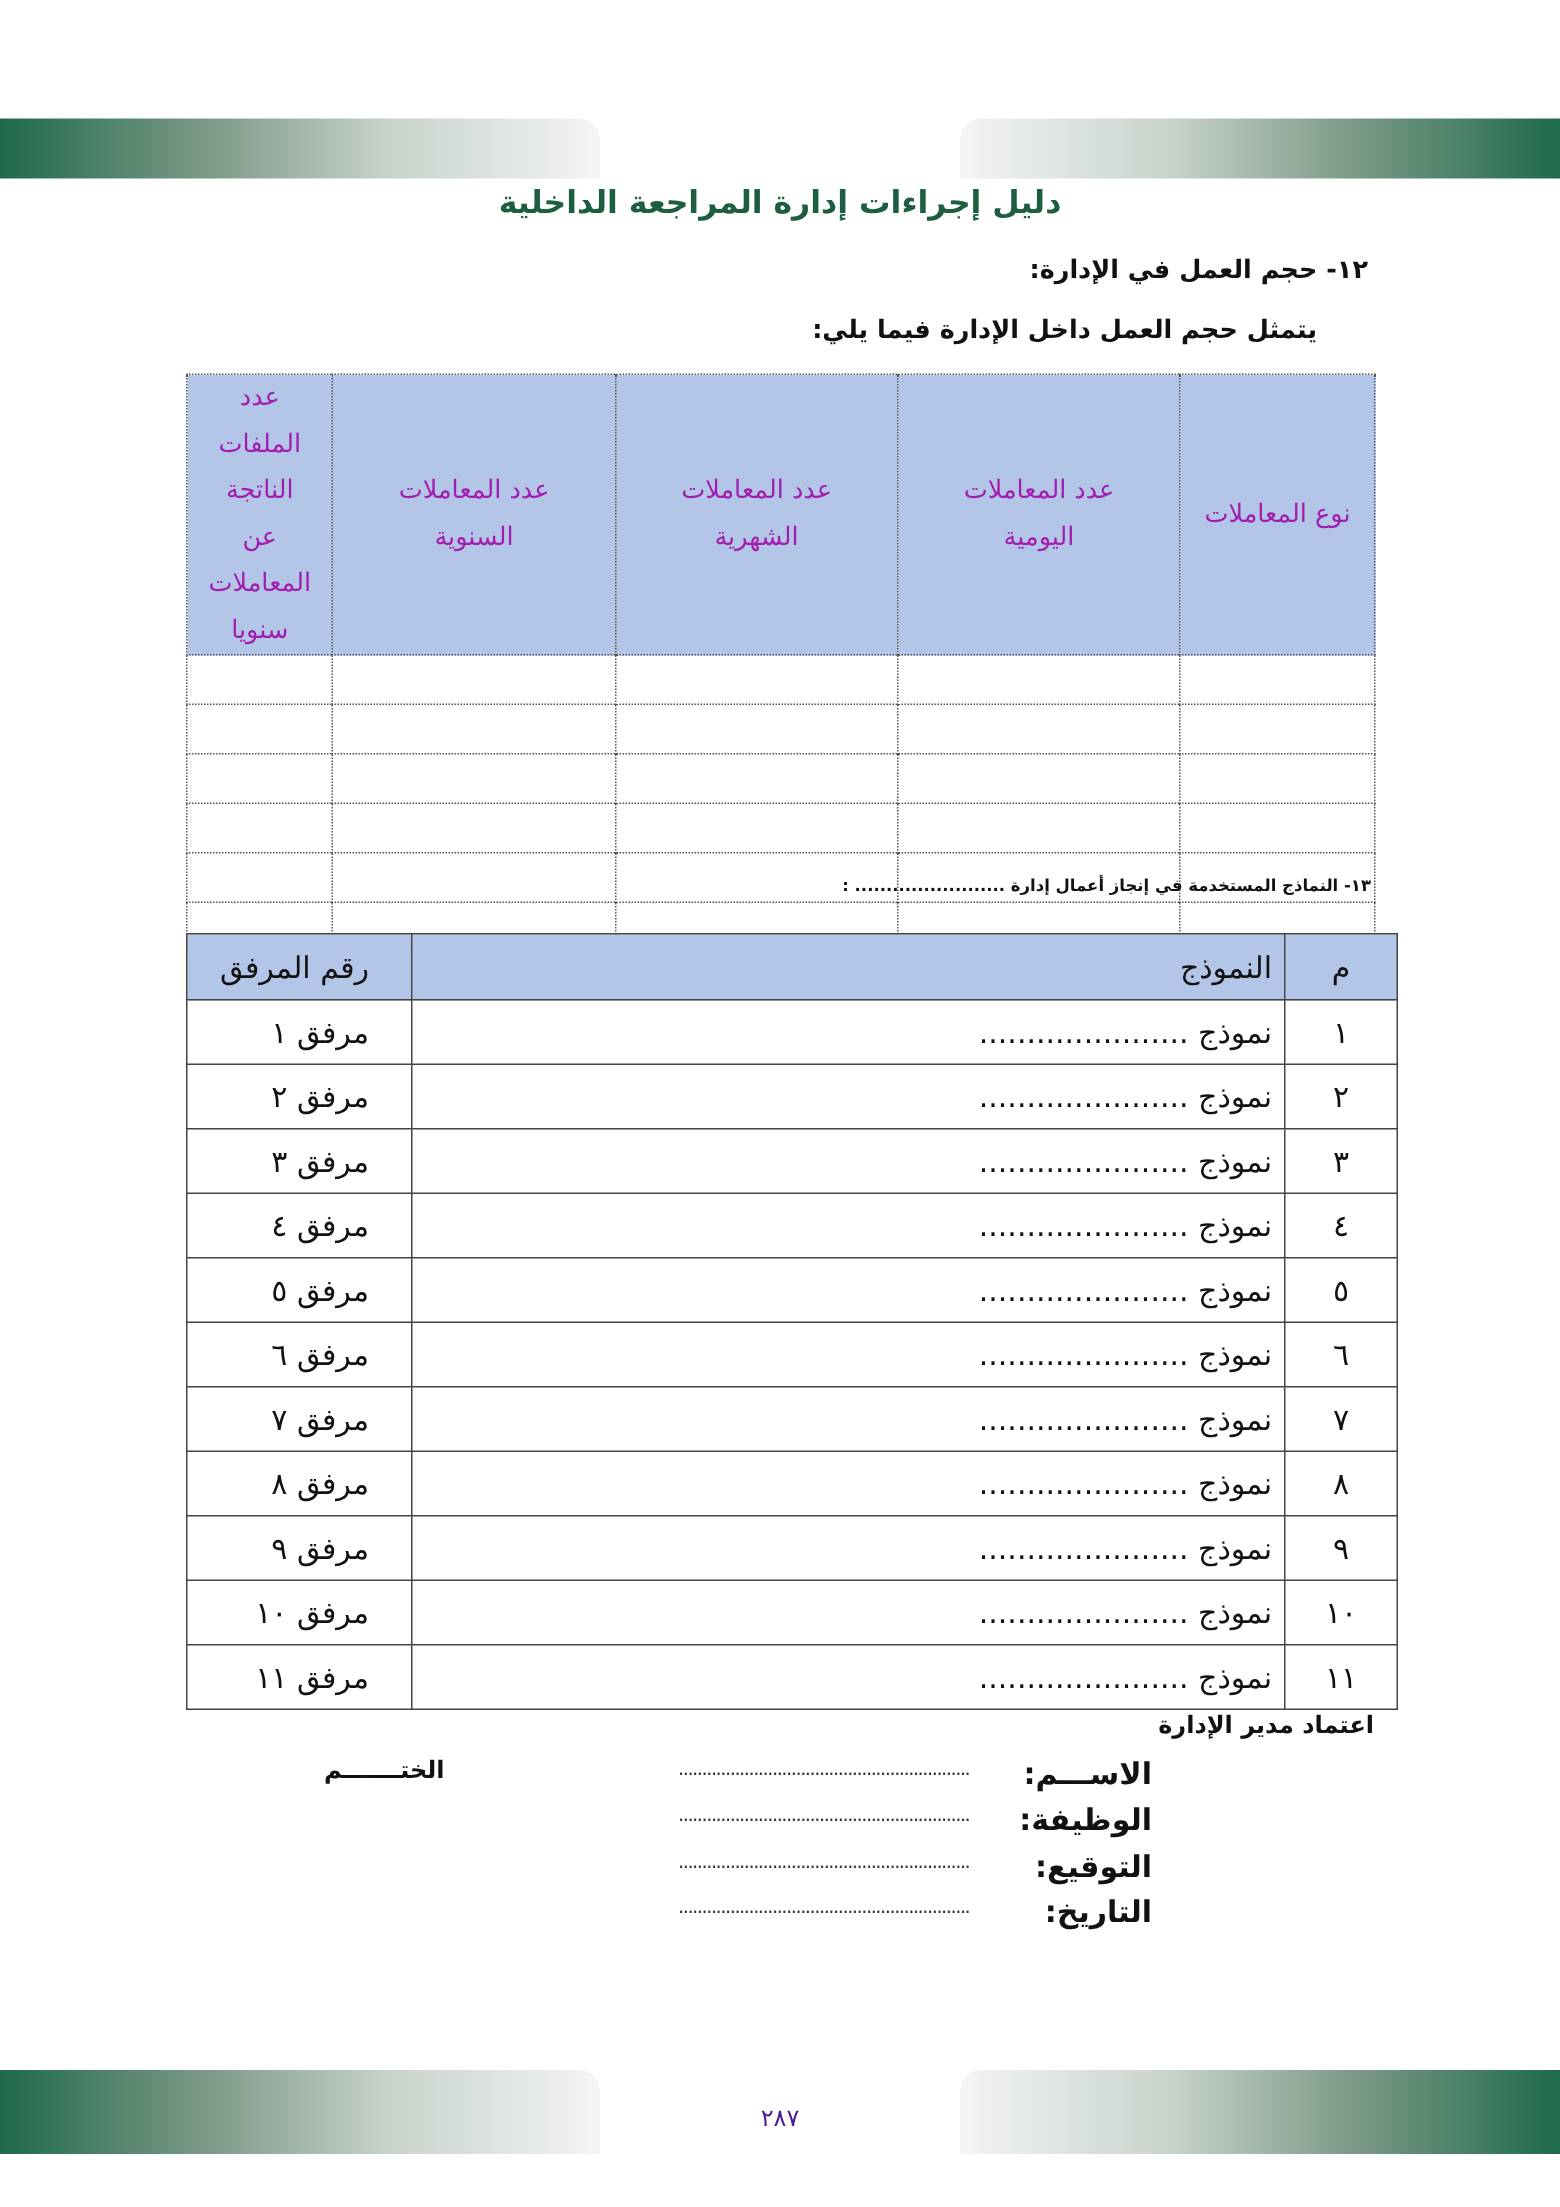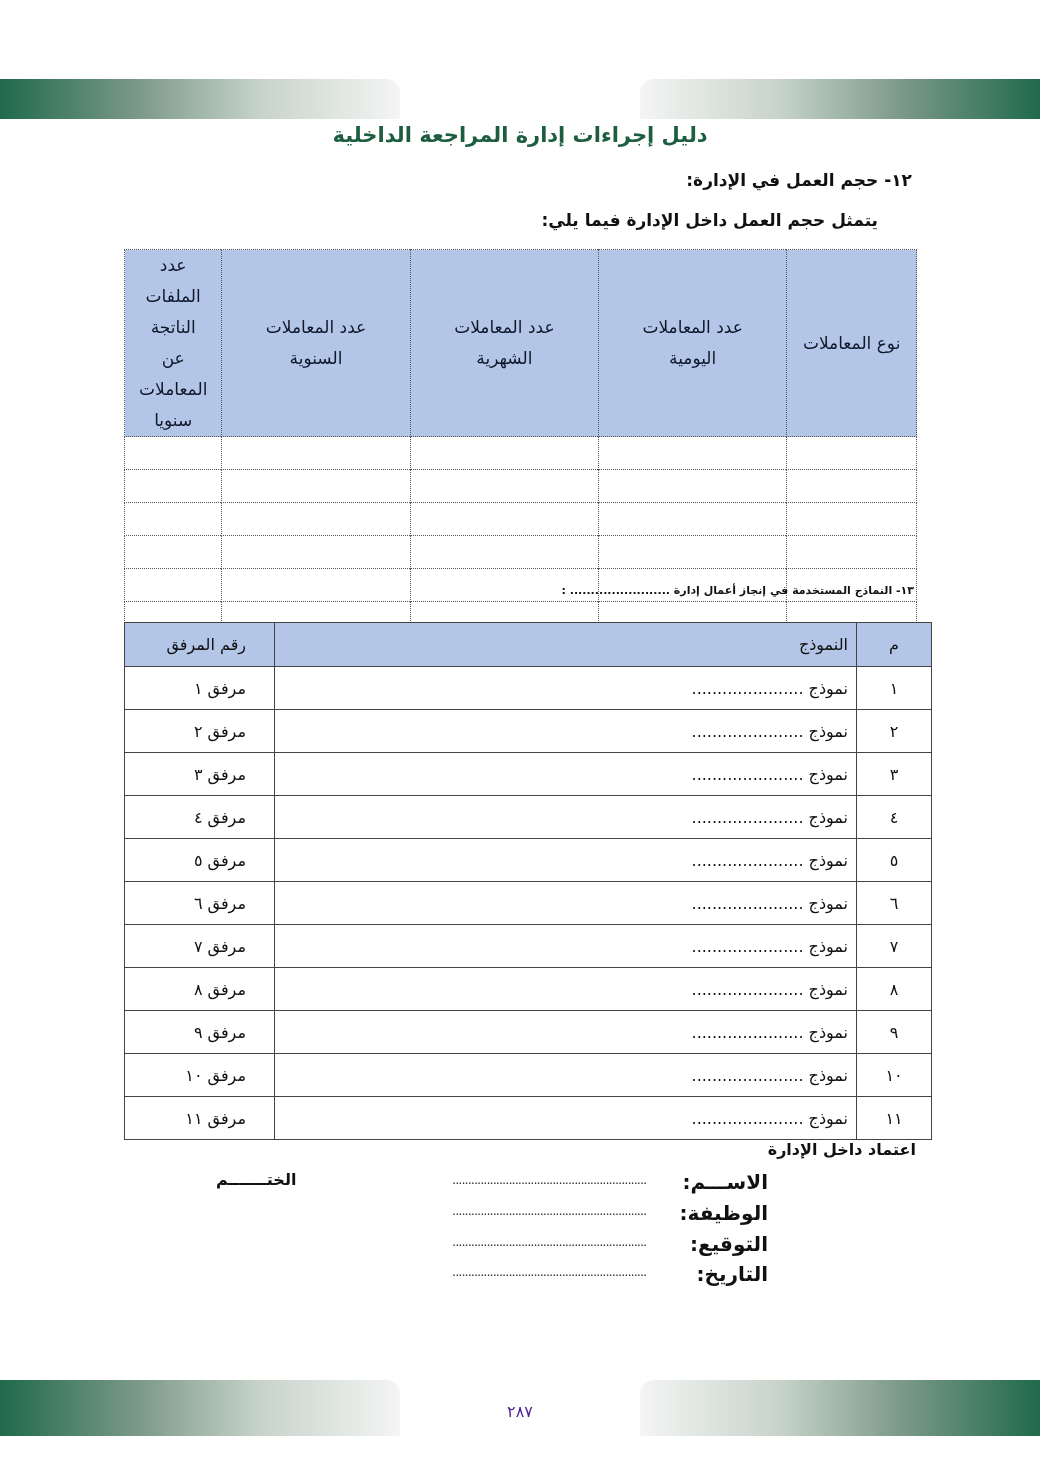--- a/index.html
+++ b/index.html
@@ -11,25 +11,25 @@
   .hdr .r, .ftr .r { position:absolute; right:0; top:0; height:100%; width:400px;
      background:linear-gradient(to left,#1f6a4c 0%,#7d9a88 35%,#c7d3cb 65%,#f4f5f4 100%); border-top-left-radius:14px; }
   .hdr .title { position:absolute; left:0; right:0; top:4px; text-align:center; font-size:21px; font-weight:bold; color:#1e5e40; direction:rtl;margin-top:40px; }
   .ftr { top:1380px; height:56px; }
   .ftr .pg { position:absolute; left:0; right:0; top:22px; text-align:center; font-size:16px; color:#4c1d95; }
   .rtl { direction:rtl; }
   .h12 { position:absolute; right:128px; top:170px; font-size:17px; font-weight:bold; }
   .sub12 { position:absolute; right:162px; top:210px; font-size:17px; font-weight:bold; }
   table.t1 { position:absolute; left:124px; top:249px; width:793px; border-collapse:collapse; direction:rtl; }
   table.t1 th, table.t1 td { border:1px dotted #555; }
-  table.t1 th { background:#b4c6e7; font-weight:normal; font-size:17px; height:101px; line-height:31px; color:#0f172a; }
+  table.t1 th { background:#b4c6e7; font-weight:normal; font-size:17px; height:101px; line-height:31px; color:#a21caf; }
   table.t1 td { height:30px; }
   .h13 { position:absolute; right:126px; top:584px; font-size:11px; font-weight:bold; }
   table.t2 { position:absolute; left:124px; top:622px; width:808px; border-collapse:collapse; direction:rtl; }
-  table.t2 th, table.t2 td { border:1px solid #444; font-size:16px; height:40px; }
+  table.t2 th, table.t2 td { border:1px solid #444; font-size:20px; height:40px; }
   table.t2 th { background:#b4c6e7; font-weight:normal; height:41px; }
   table.t2 .c1 { width:72px; text-align:center; }
   table.t2 .c2 { text-align:right; padding-right:8px; }
   table.t2 .c3 { width:120px; text-align:right; padding-right:28px; }
   .sig-title { position:absolute; right:124px; top:1140px; font-size:16px; font-weight:bold; }
   .sig-row { position:absolute; right:272px; font-size:20px; font-weight:bold; direction:rtl; }
   .sig-dots { position:absolute; left:452px; width:200px; font-size:13px; letter-spacing:-1px; overflow:hidden; white-space:nowrap; color:#333; }
   .seal { position:absolute; left:216px; top:1170px; font-size:16px; font-weight:bold; }
 </style>
 </head>
@@ -162,21 +162,21 @@
         <td class="c3">مرفق ١٠</td>
       </tr>
       <tr>
         <td class="c1">١١</td>
         <td class="c2">نموذج ......................</td>
         <td class="c3">مرفق ١١</td>
       </tr>
     </tbody>
 </table>
 
-<div class="sig-title rtl">اعتماد داخل الإدارة</div>
+<div class="sig-title rtl">اعتماد مدير الإدارة</div>
 <div class="seal rtl">الختـــــــم</div>
 
 <div class="sig-row" style="top:1170px">الاســـم:</div>
 <div class="sig-dots" style="top:1172px">..............................................................</div>
 <div class="sig-row" style="top:1201px">الوظيفة:</div>
 <div class="sig-dots" style="top:1203px">..............................................................</div>
 <div class="sig-row" style="top:1232px">التوقيع:</div>
 <div class="sig-dots" style="top:1234px">..............................................................</div>
 <div class="sig-row" style="top:1262px">التاريخ:</div>
 <div class="sig-dots" style="top:1264px">..............................................................</div>

